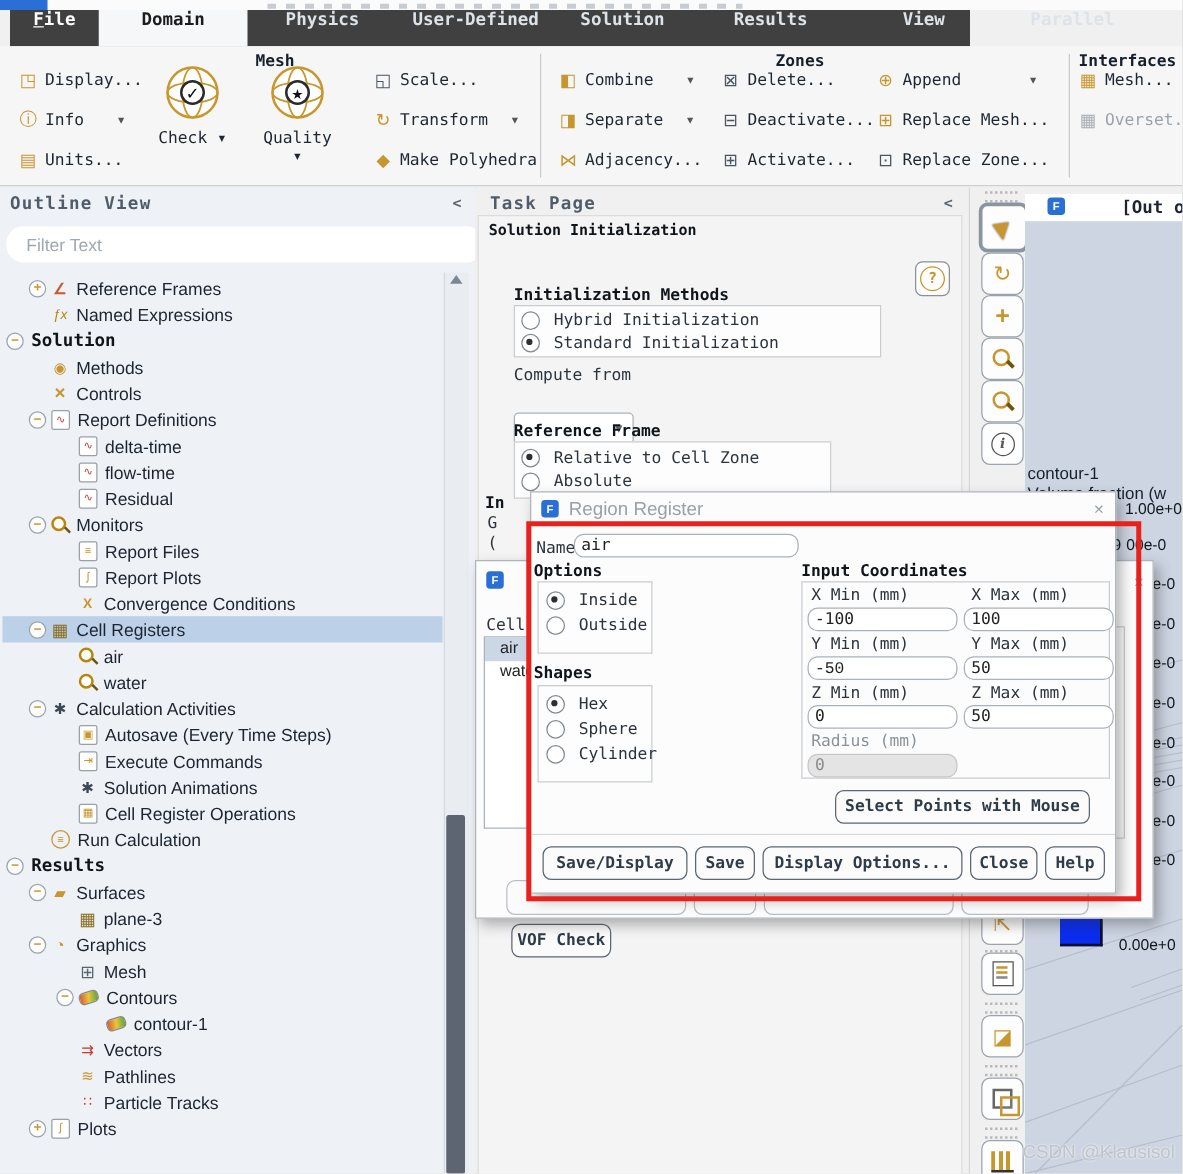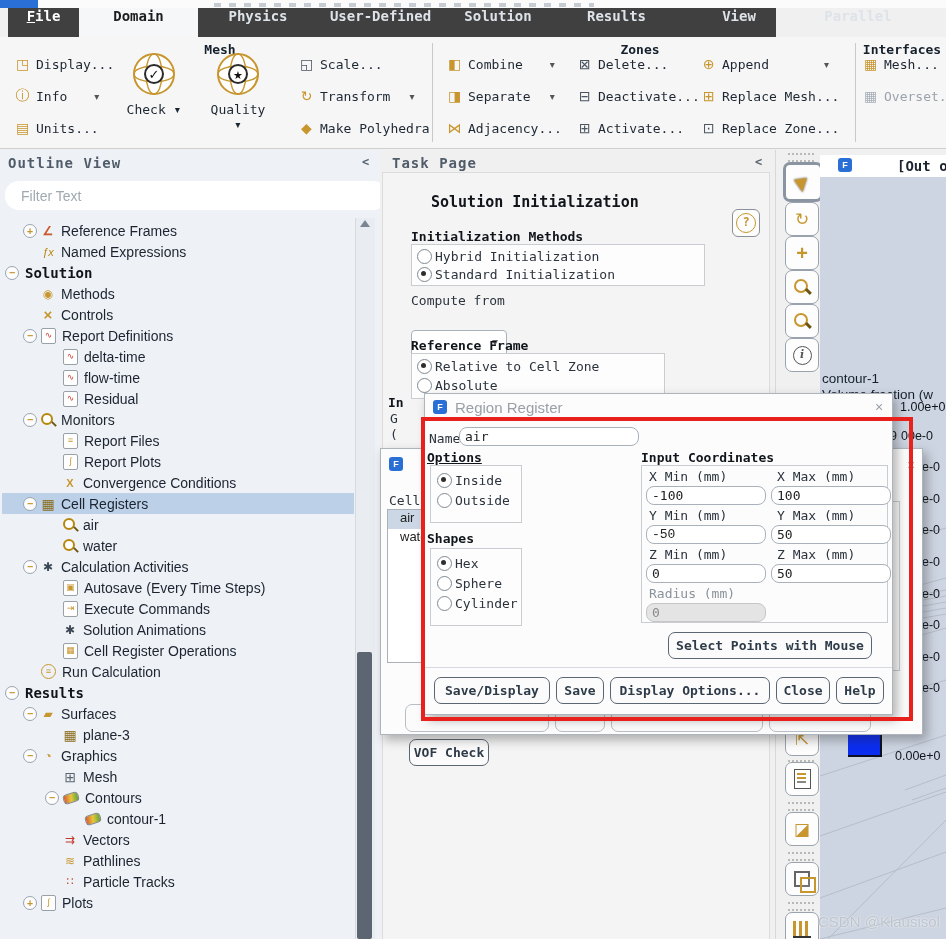--- a/index.html
+++ b/index.html
@@ -95,21 +95,21 @@
 
   
   #taskpanel{left:380px;top:150px;width:390px;height:789px;background:#f0f0f0;}
   #taskcontent{left:2px;top:22px;width:386px;height:767px;background:#f4f4f4;border:1px solid #dcdcdc;}
   .blab{font:bold 13px "DejaVu Sans Mono",monospace;color:#10151b;white-space:nowrap;}
   .mlab{font:13px "DejaVu Sans Mono",monospace;color:#2b333d;white-space:nowrap;}
   .mlab.dim{color:#8a929a;}
   .gbox{position:absolute;border:1px solid #c9ccd0;background:#fdfdfd;}
   .radio{width:13px;height:13px;border:1px solid #808a93;border-radius:50%;background:#fff;display:inline-block;position:relative;flex:0 0 13px;}
   .radio.on::after{content:"";position:absolute;left:3px;top:3px;width:5px;height:5px;border-radius:50%;background:#2f2f2f;}
-  .rrow{position:absolute;display:flex;align-items:center;gap:3px;height:18px;}
+  .rrow{position:absolute;display:flex;align-items:center;gap:11px;height:18px;}
   .btn{position:absolute;border:1.6px solid #5b6673;border-radius:7px;background:#fbfbfb;
        font:bold 13px "DejaVu Sans Mono",monospace;color:#2e3b49;text-align:center;cursor:default;white-space:nowrap;}
   .inp{position:absolute;height:17px;border:1px solid #a9b2ba;border-radius:8px;background:#fff;
        font:13px "DejaVu Sans Mono",monospace;color:#222;padding:0 5px;outline:none;}
   .inp:disabled{background:#e4e4e4;border-color:#c6c6c6;color:#8a8a8a;}
   #helpbtn{left:349px;top:36px;width:26px;height:26px;border:1.5px solid #8a9097;border-radius:6px;background:#fdfdfd;
            display:flex;align-items:center;justify-content:center;}
   .qcirc{width:18px;height:18px;border:1.5px solid #c8962e;border-radius:50%;color:#c8962e;
          font:bold 12px "DejaVu Sans Mono",monospace;line-height:16px;text-align:center;}
   #dropdown{left:28px;top:157px;width:94px;height:25px;border:1px solid #a9b2ba;border-radius:4px;background:#fff;}
@@ -486,21 +486,21 @@
       </div>
     <div class="abs" id="sbtrack"></div>
     <div class="abs" id="sbarrow"></div>
     <div class="abs" id="sbthumb"></div>
   </div>
 
   <div class="abs" id="taskpanel">
     <div class="abs phead" style="left:12px;top:5px;">Task Page</div>
     <div class="abs pcollapse" style="left:375px;top:5px;">&lt;</div>
     <div class="abs" id="taskcontent">
-      <div class="abs blab" style="left:8px;top:20px;font-size:15px;margin-left:40px;">Solution Initialization</div>
+      <div class="abs blab" style="left:8px;top:4px;font-size:12px;">Solution Initialization</div>
       <div class="abs" id="helpbtn">
         <span class="qcirc">?</span>
       </div>
       <div class="abs blab" style="left:28px;top:56px;">Initialization Methods</div>
       <div class="gbox" style="left:28px;top:71px;width:292px;height:40px;"></div>
       <div class="rrow" style="left:34px;top:74px;">
         <span class="radio"></span>
         <span class="mlab">Hybrid Initialization</span>
       </div>
       <div class="rrow" style="left:34px;top:92px;">
@@ -628,21 +628,21 @@
   </div>
 
   <div class="dialog" style="left:424px;top:393px;width:467px;height:320px;z-index:50;">
     <span class="ficon abs" style="left:8px;top:6px;">F</span>
     <span class="dtitle abs" style="left:30px;top:5px;">Region Register</span>
     <span class="dclose abs" style="left:450px;top:5px;">×</span>
 
     <div class="abs mlab" style="left:4px;top:37px;">Name</div>
     <input class="inp" style="left: 34px; top: 33px; width: 168px;" value="air">
 
-    <div class="abs blab" style="left:2px;top:56px;text-decoration:underline;">Options</div>
+    <div class="abs blab" style="left:2px;top:56px;">Options</div>
     <div class="gbox" style="left:5px;top:71px;width:90px;height:56px;"></div>
     <div class="rrow" style="left:12px;top:77px;">
       <span class="radio on"></span>
       <span class="mlab">Inside</span>
     </div>
     <div class="rrow" style="left:12px;top:97px;">
       <span class="radio"></span>
       <span class="mlab">Outside</span>
     </div>
 

